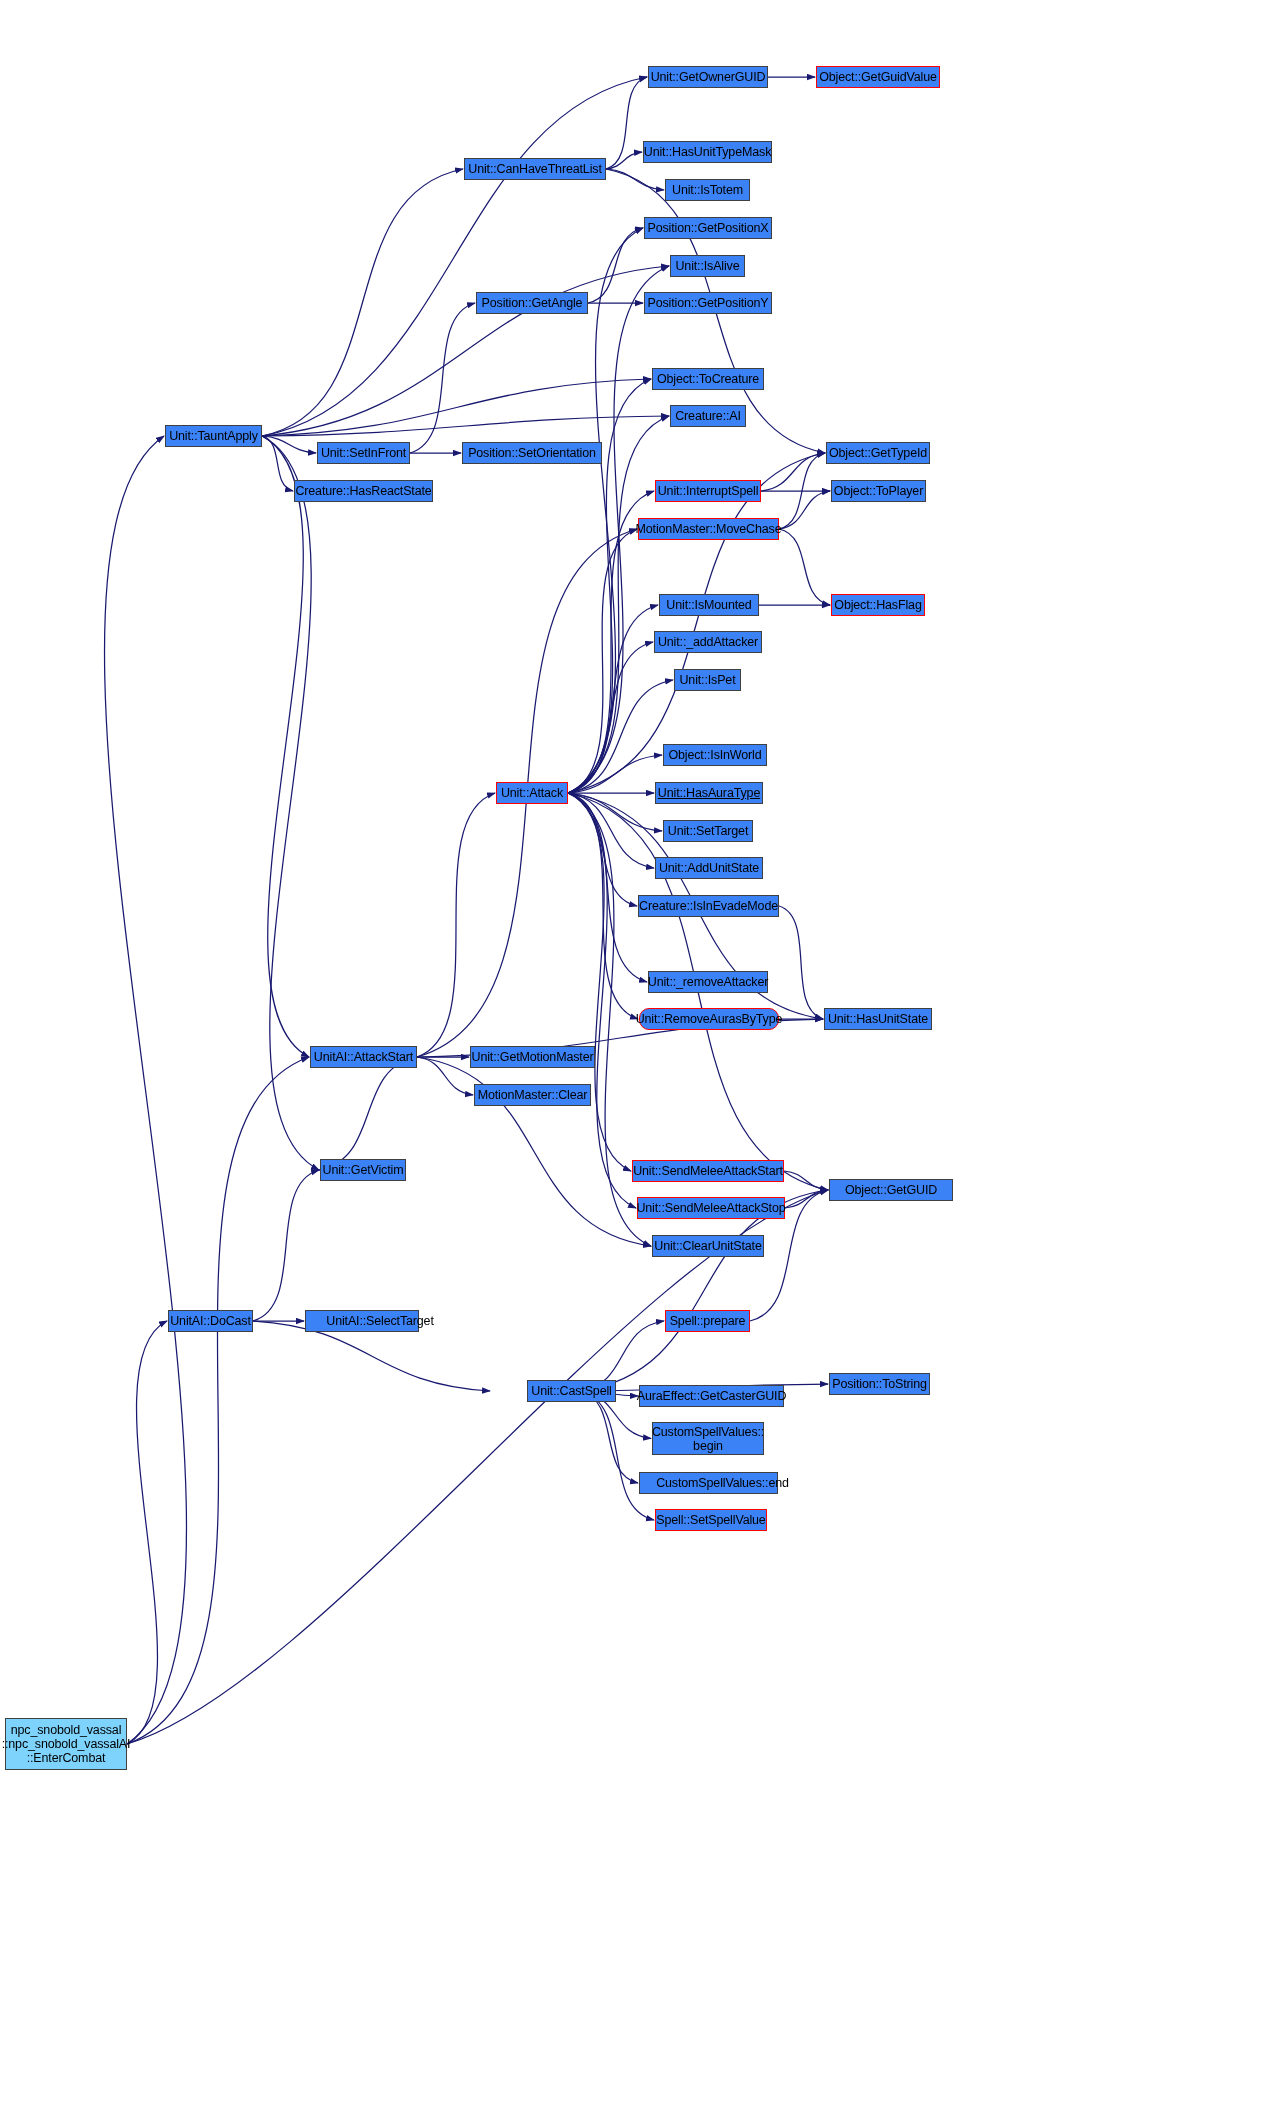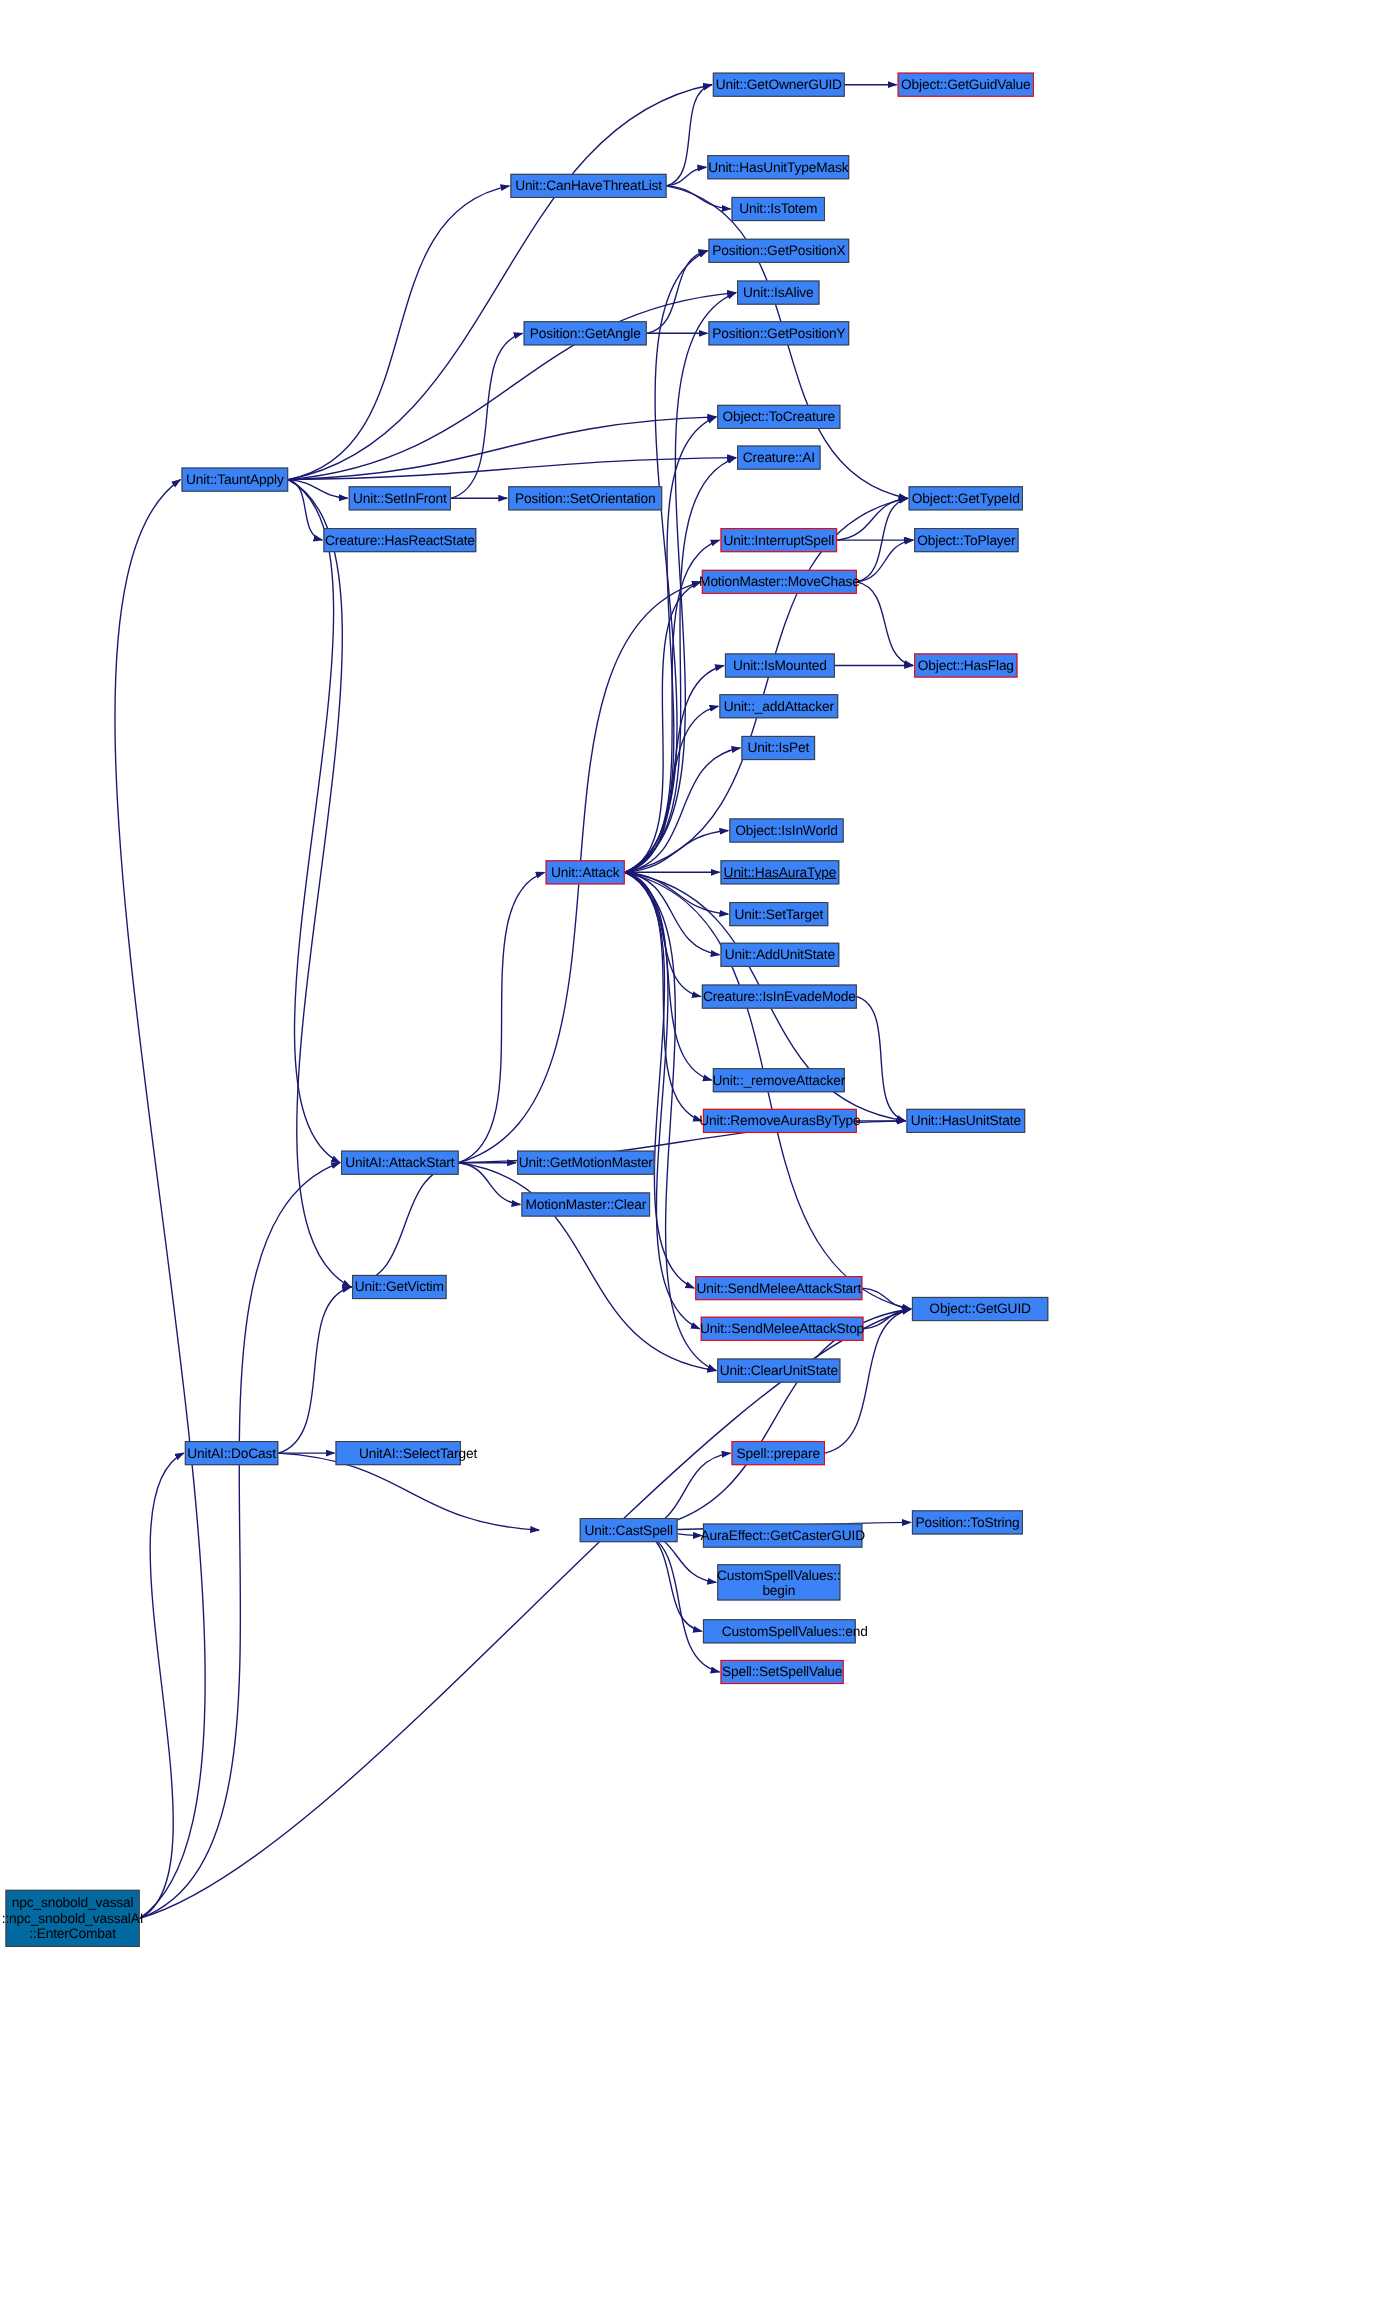--- a/index.html
+++ b/index.html
@@ -37,21 +37,21 @@
     line-height: 1.12;
     letter-spacing: -0.15px;
     white-space: pre-line;
     padding: 0 4px;
     z-index: 5;
   }
   .node.red {
     border-color: #ff0000;
   }
   .node.root {
-    background: #0369a1;
+    background: #7dd3fc;
     border-color: #404040;
     font-size: 12.5px;
     text-align: center;
   }
 </style>
 </head>
 <body>
 
 <div id="graph-root">
   <svg id="edge-layer" viewBox="0 0 1263 2107">
@@ -162,21 +162,21 @@
       <div class="node red" style="left: 831px; top: 594px; width: 94px; height: 22px;">Object::HasFlag</div>
       <div class="node" style="left: 654px; top: 631px; width: 108px; height: 22px;">Unit::_addAttacker</div>
       <div class="node" style="left: 674px; top: 669px; width: 67px; height: 22px;">Unit::IsPet</div>
       <div class="node" style="left: 663px; top: 744px; width: 104px; height: 22px;">Object::IsInWorld</div>
       <div class="node red" style="left: 496px; top: 782px; width: 72px; height: 22px;">Unit::Attack</div>
       <div class="node" style="left: 655px; top: 782px; width: 108px; height: 22px; text-decoration: underline;">Unit::HasAuraType</div>
       <div class="node" style="left: 663px; top: 820px; width: 90px; height: 22px;">Unit::SetTarget</div>
       <div class="node" style="left: 655px; top: 857px; width: 108px; height: 22px;">Unit::AddUnitState</div>
       <div class="node" style="left: 638px; top: 895px; width: 141px; height: 22px;">Creature::IsInEvadeMode</div>
       <div class="node" style="left: 648px; top: 971px; width: 120px; height: 22px;">Unit::_removeAttacker</div>
-      <div class="node red" style="left: 639px; top: 1008px; width: 140px; height: 22px;">Unit::RemoveAurasByType</div>
+      <div class="node red" style="left: 639px; top: 1008px; width: 140px; height: 22px; border-radius: 10px;">Unit::RemoveAurasByType</div>
       <div class="node" style="left: 824px; top: 1008px; width: 108px; height: 22px;">Unit::HasUnitState</div>
       <div class="node" style="left: 310px; top: 1046px; width: 107px; height: 22px;">UnitAI::AttackStart</div>
       <div class="node" style="left: 470px; top: 1046px; width: 125px; height: 22px;">Unit::GetMotionMaster</div>
       <div class="node" style="left: 474px; top: 1084px; width: 117px; height: 22px;">MotionMaster::Clear</div>
       <div class="node" style="left: 320px; top: 1159px; width: 86px; height: 22px;">Unit::GetVictim</div>
       <div class="node red" style="left: 632px; top: 1160px; width: 152px; height: 22px;">Unit::SendMeleeAttackStart</div>
       <div class="node red" style="left: 637px; top: 1197px; width: 148px; height: 22px;">Unit::SendMeleeAttackStop</div>
       <div class="node" style="left: 829px; top: 1179px; width: 124px; height: 22px;">Object::GetGUID</div>
       <div class="node" style="left: 652px; top: 1235px; width: 112px; height: 22px;">Unit::ClearUnitState</div>
       <div class="node" style="left: 168px; top: 1310px; width: 85px; height: 22px;">UnitAI::DoCast</div>

